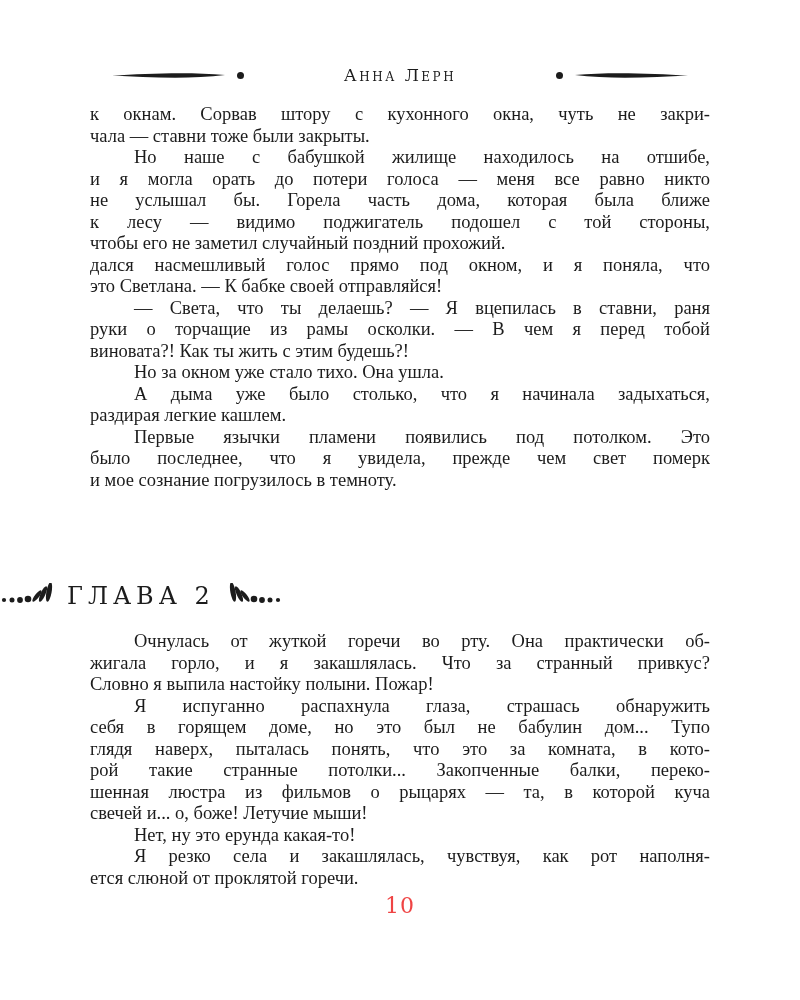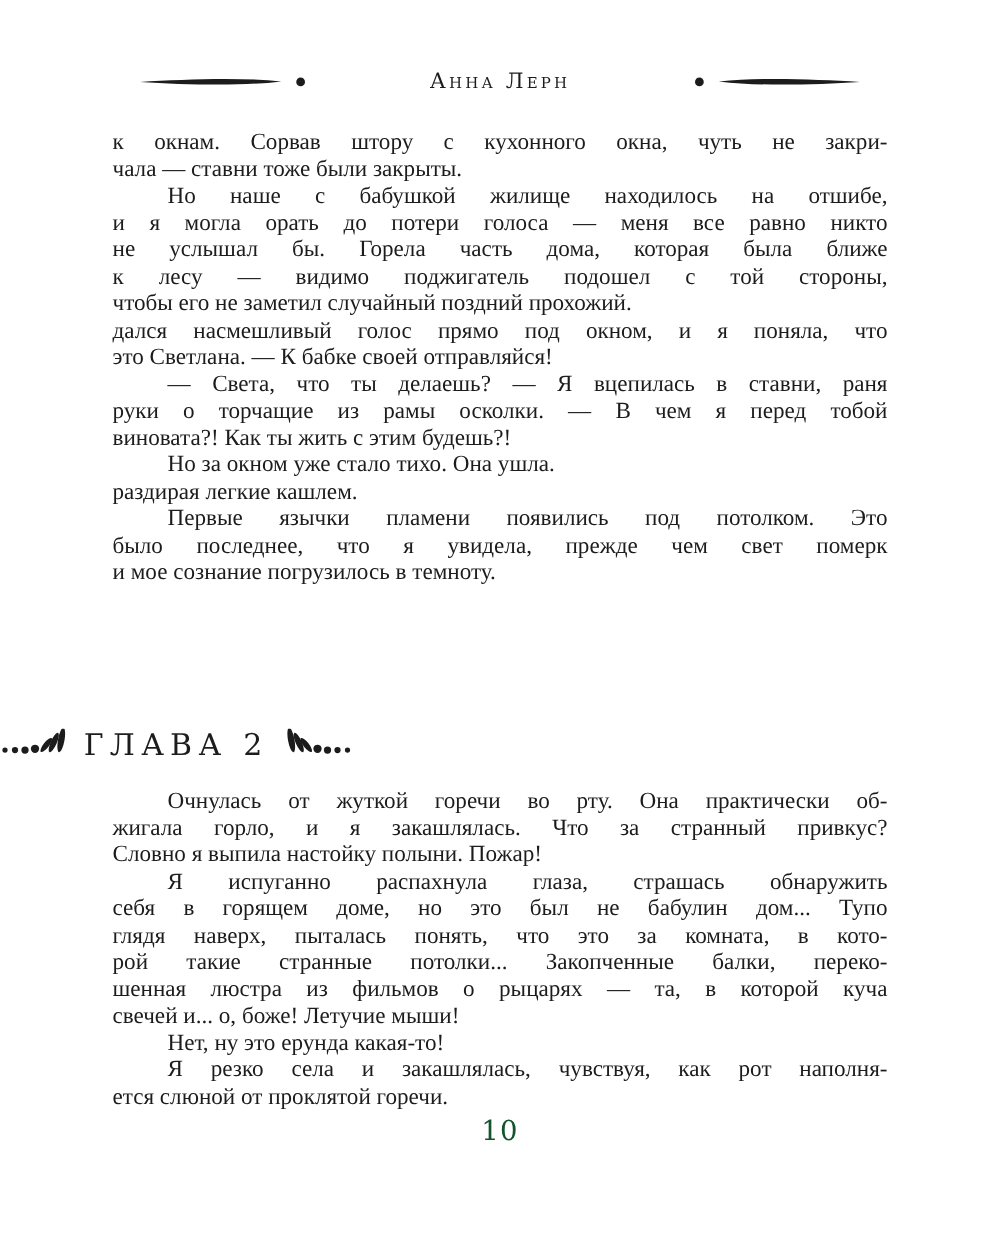--- a/index.html
+++ b/index.html
@@ -5,21 +5,21 @@
   html,body{margin:0;padding:0;}
   body{
     width:800px;height:1000px;background:#ffffff;
     font-family:"DejaVu Serif","Liberation Serif",serif;
     color:#1c1c1c;
   }
   .page{position:relative;width:800px;height:1000px;overflow:hidden;background:#fff;}
 
   
   .running-header{
-    position:absolute;left:112px;top:52px;width:576px;height:26px;
+    position:absolute;left:112px;top:62px;width:576px;height:26px;
     display:flex;align-items:center;justify-content:space-between;
   }
   .hdr-grp{display:flex;align-items:center;gap:7px;}
   .author{
     font-size:17px;font-variant:small-caps;letter-spacing:2.5px;
     color:#1c1c1c;white-space:nowrap;
   }
   .rule-svg path{fill:#1c1c1c;}
   .hdr-dot{width:7px;height:7px;border-radius:50%;background:#1c1c1c;flex:0 0 auto;}
   .mirror{transform:scaleX(-1);}
@@ -43,21 +43,21 @@
   }
   .chapter-title{
     font-size:24px;letter-spacing:5px;white-space:nowrap;color:#1c1c1c;
   }
   .orn-svg{display:block;}
   .orn-svg .ink{fill:#1c1c1c;}
 
   
   .folio{
     position:absolute;left:0;top:893px;width:800px;
-    text-align:center;font-size:22px;letter-spacing:1px;color:#14532d;
+    text-align:center;font-size:22px;letter-spacing:1px;color:#ef4444;
   }
 </style>
 </head>
 <body>
 
 <div class="page">
 
   <div class="running-header">
     <div class="hdr-grp">
       <svg class="rule-svg" width="118" height="9" viewBox="0 0 118 9">
@@ -94,20 +94,21 @@
       </div>
       <div class="para">
         <div class="ln indent">— Света, что ты делаешь? — Я вцепилась в ставни, раня</div>
         <div class="ln">руки о торчащие из рамы осколки. — В чем я перед тобой</div>
         <div class="ln last">виновата?! Как ты жить с этим будешь?!</div>
       </div>
       <div class="para">
         <div class="ln last indent">Но за окном уже стало тихо. Она ушла.</div>
       </div>
       <div class="para">
+        <div class="ln indent">А дыма уже было столько, что я начинала задыхаться,</div>
         <div class="ln last">раздирая легкие кашлем.</div>
       </div>
       <div class="para">
         <div class="ln indent">Первые язычки пламени появились под потолком. Это</div>
         <div class="ln">было последнее, что я увидела, прежде чем свет померк</div>
         <div class="ln last">и мое сознание погрузилось в темноту.</div>
       </div>
     </div>
 
   <div class="chapter">

